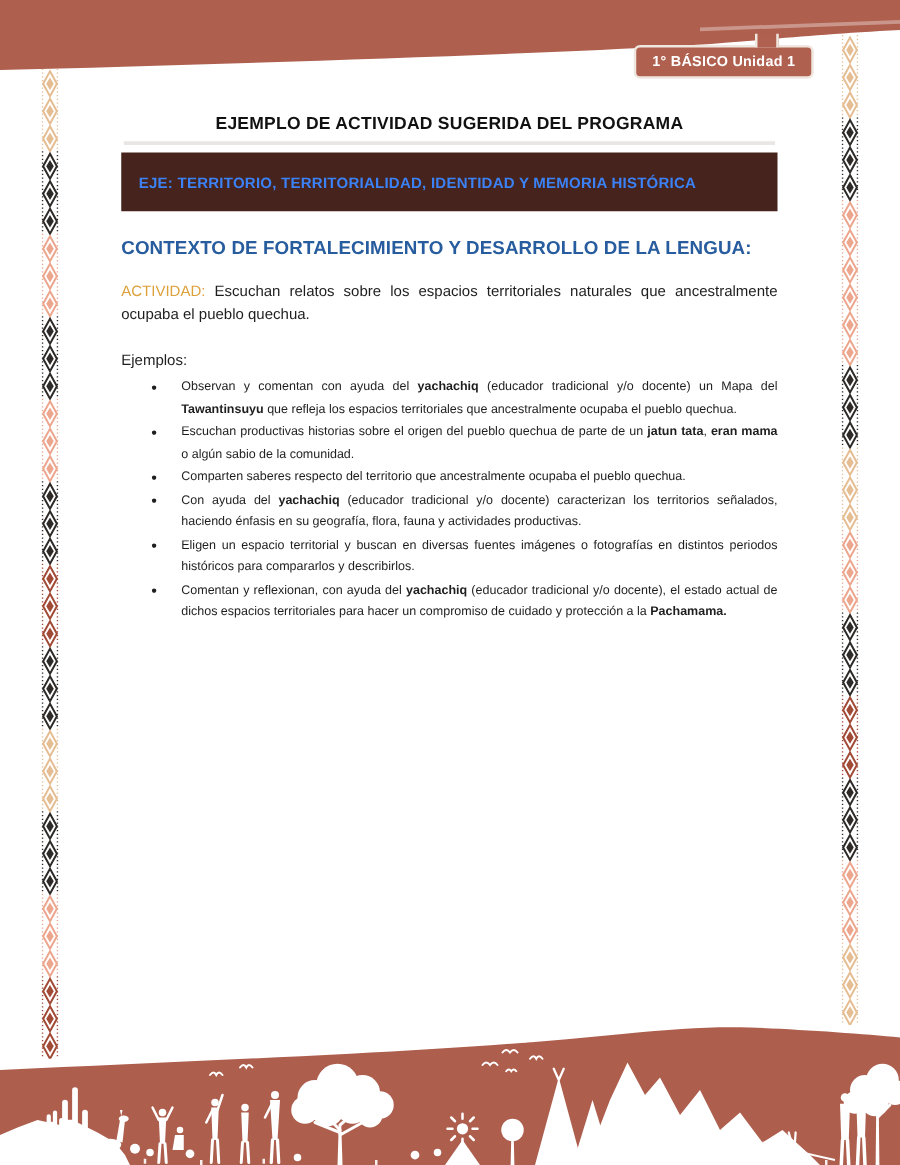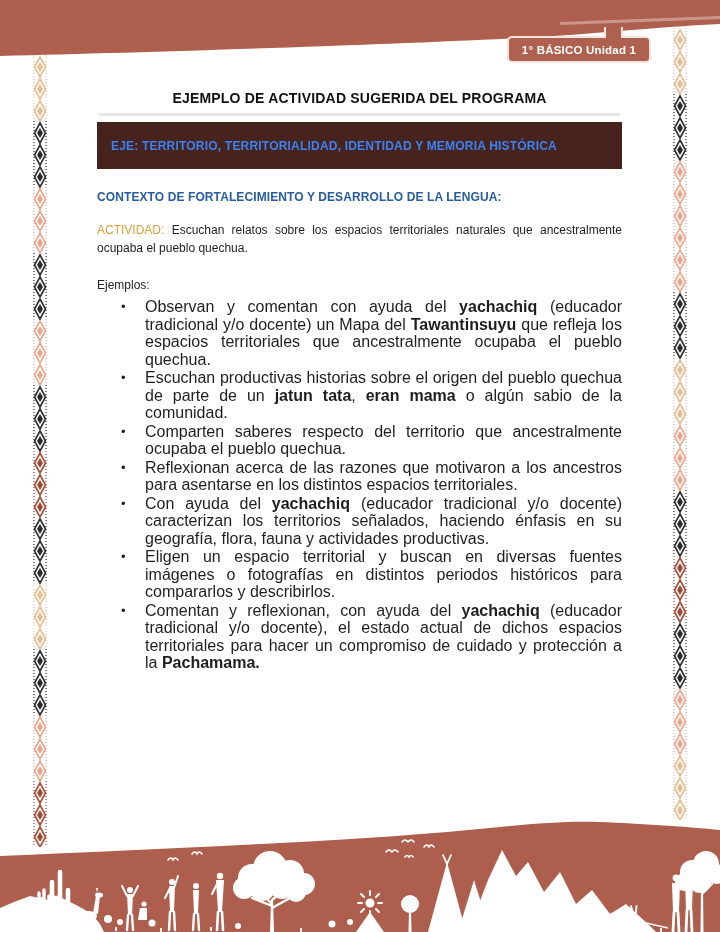--- a/index.html
+++ b/index.html
@@ -21,27 +21,27 @@
   .strip.right{left:673px;top:28px;height:794px;}
 
   
   .content{position:absolute;left:97px;top:80px;width:525px;color:#1e1e1e;}
   .doc-title{margin:10px 0 0;text-align:center;font-size:14px;font-weight:700;
     letter-spacing:.2px;color:#111;}
   .banner-shadow{height:3px;background:#e9e6e3;margin:7px 2px 6px;}
   .eje-banner{height:47px;background:#46231d;display:flex;align-items:center;
     padding-left:14px;box-sizing:border-box;color:#3b82f6;font-size:12px;font-weight:700;
     letter-spacing:.2px;}
-  .context-heading{margin-top:21px;color:#275c9e;font-weight:700;font-size:12px;
+  .context-heading{margin-top:21px;color:#275c9e;font-weight:700;font-size:15px;
     letter-spacing:.1px;}
   .para{margin-top:18px;font-size:12px;line-height:17.5px;text-align:justify;}
   .activity-label{color:#dda03a;}
   .examples-label{margin-top:21px;font-size:12px;}
   ul.bullets{margin:6px 0 0;padding:0;}
-  ul.bullets li{list-style:none;position:relative;padding-left:48px;font-size:16px;
+  ul.bullets li{list-style:none;position:relative;padding-left:48px;font-size:10px;
     line-height:17.5px;text-align:justify;margin:0 0 1px 0;}
   ul.bullets li::before{content:"\2022";position:absolute;left:24px;top:0;font-size:13px;}
 
   
   .footer-art{position:absolute;left:0;bottom:0;width:720px;height:112px;pointer-events:none;}
 </style>
 </head>
 <body>
 
 <div class="page">
@@ -258,21 +258,20 @@
     <div class="eje-banner">
       <span>EJE: TERRITORIO, TERRITORIALIDAD, IDENTIDAD Y MEMORIA HISTÓRICA</span>
     </div>
     <div class="context-heading">CONTEXTO DE FORTALECIMIENTO Y DESARROLLO DE LA LENGUA:</div>
     <p class="para"><span class="activity-label">ACTIVIDAD:</span> <span>Escuchan relatos sobre los espacios territoriales naturales que ancestralmente ocupaba el pueblo quechua.</span></p>
     <div class="examples-label">Ejemplos:</div>
     <ul class="bullets" id="bullet-list">
         <li><span>Observan y comentan con ayuda del </span><b>yachachiq</b><span> (educador tradicional y/o docente) un Mapa del </span><b>Tawantinsuyu</b><span> que refleja los espacios territoriales que ancestralmente ocupaba el pueblo quechua.</span></li>
         <li><span>Escuchan productivas historias sobre el origen del pueblo quechua de parte de un </span><b>jatun tata</b><span>, </span><b>eran mama</b><span> o algún sabio de la comunidad.</span></li>
         <li><span>Comparten saberes respecto del territorio que ancestralmente ocupaba el pueblo quechua.</span></li>
-        <li><span>Reflexionan acerca de las razones que motivaron a los ancestros para asentarse en los distintos espacios territoriales.</span></li>
         <li><span>Con ayuda del </span><b>yachachiq</b><span> (educador tradicional y/o docente) caracterizan los territorios señalados, haciendo énfasis en su geografía, flora, fauna y actividades productivas.</span></li>
         <li><span>Eligen un espacio territorial y buscan en diversas fuentes imágenes o fotografías en distintos periodos históricos para compararlos y describirlos.</span></li>
         <li><span>Comentan y reflexionan, con ayuda del </span><b>yachachiq</b><span> (educador tradicional y/o docente), el estado actual de dichos espacios territoriales para hacer un compromiso de cuidado y protección a la </span><b>Pachamama.</b></li>
       </ul>
   </div>
 
   <svg class="footer-art" viewBox="0 0 720 112" preserveAspectRatio="none">
     <g>
       <path d="M0 36 C90 32 180 28 280 23 C360 19 430 14 500 7 C540 3 570 1 600 2 C640 3.5 690 7 720 10 L720 112 L0 112 Z" fill="#ad5e4d"></path>
     </g>

